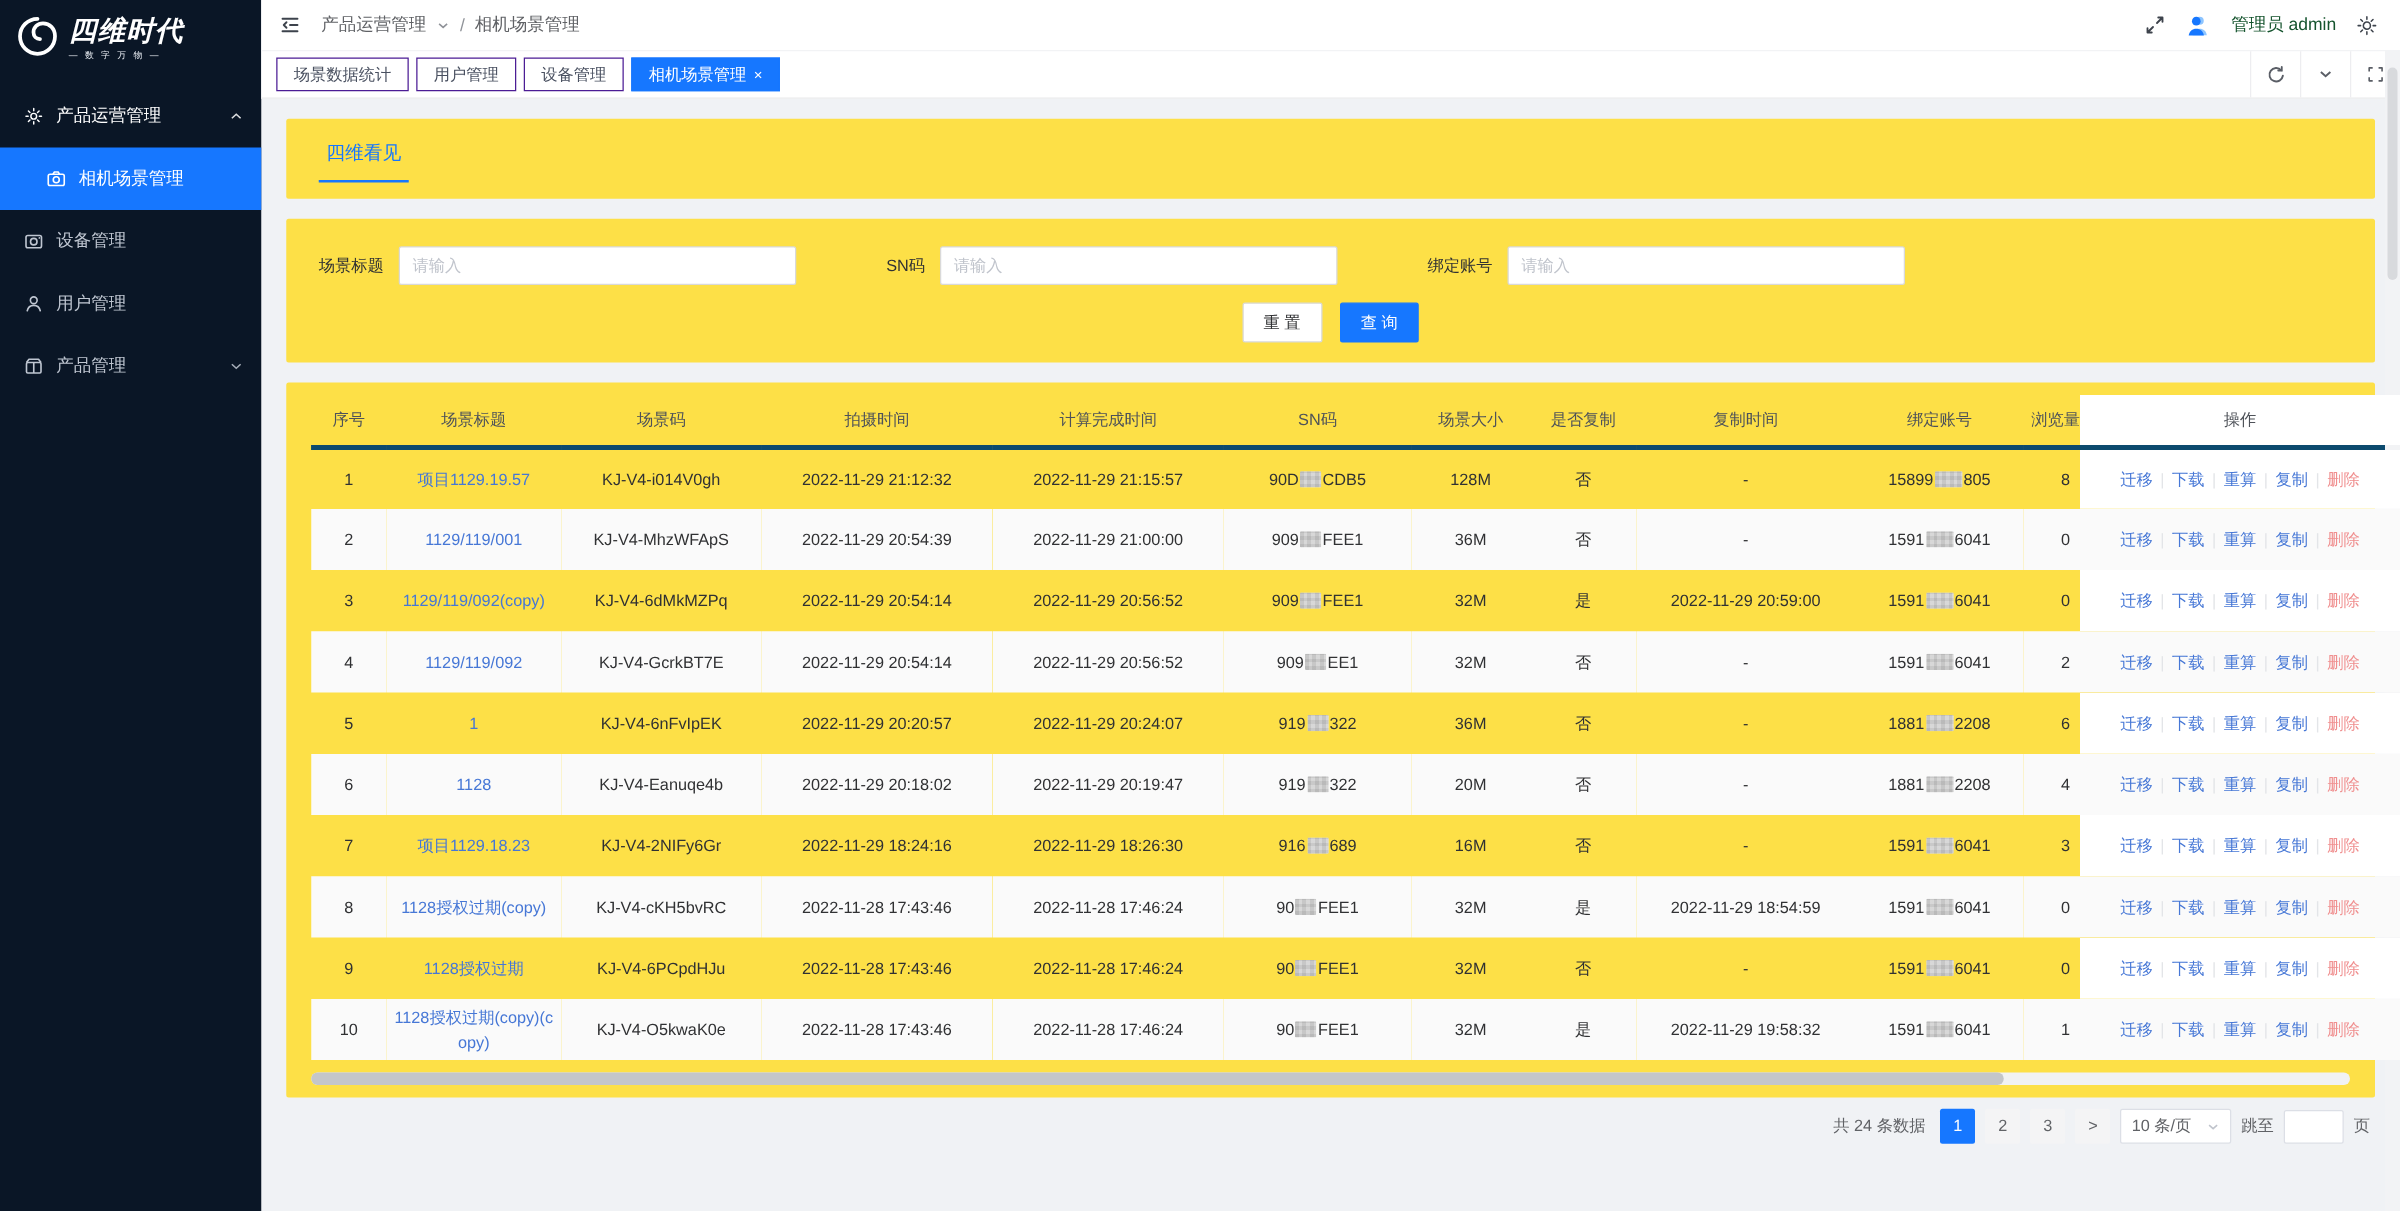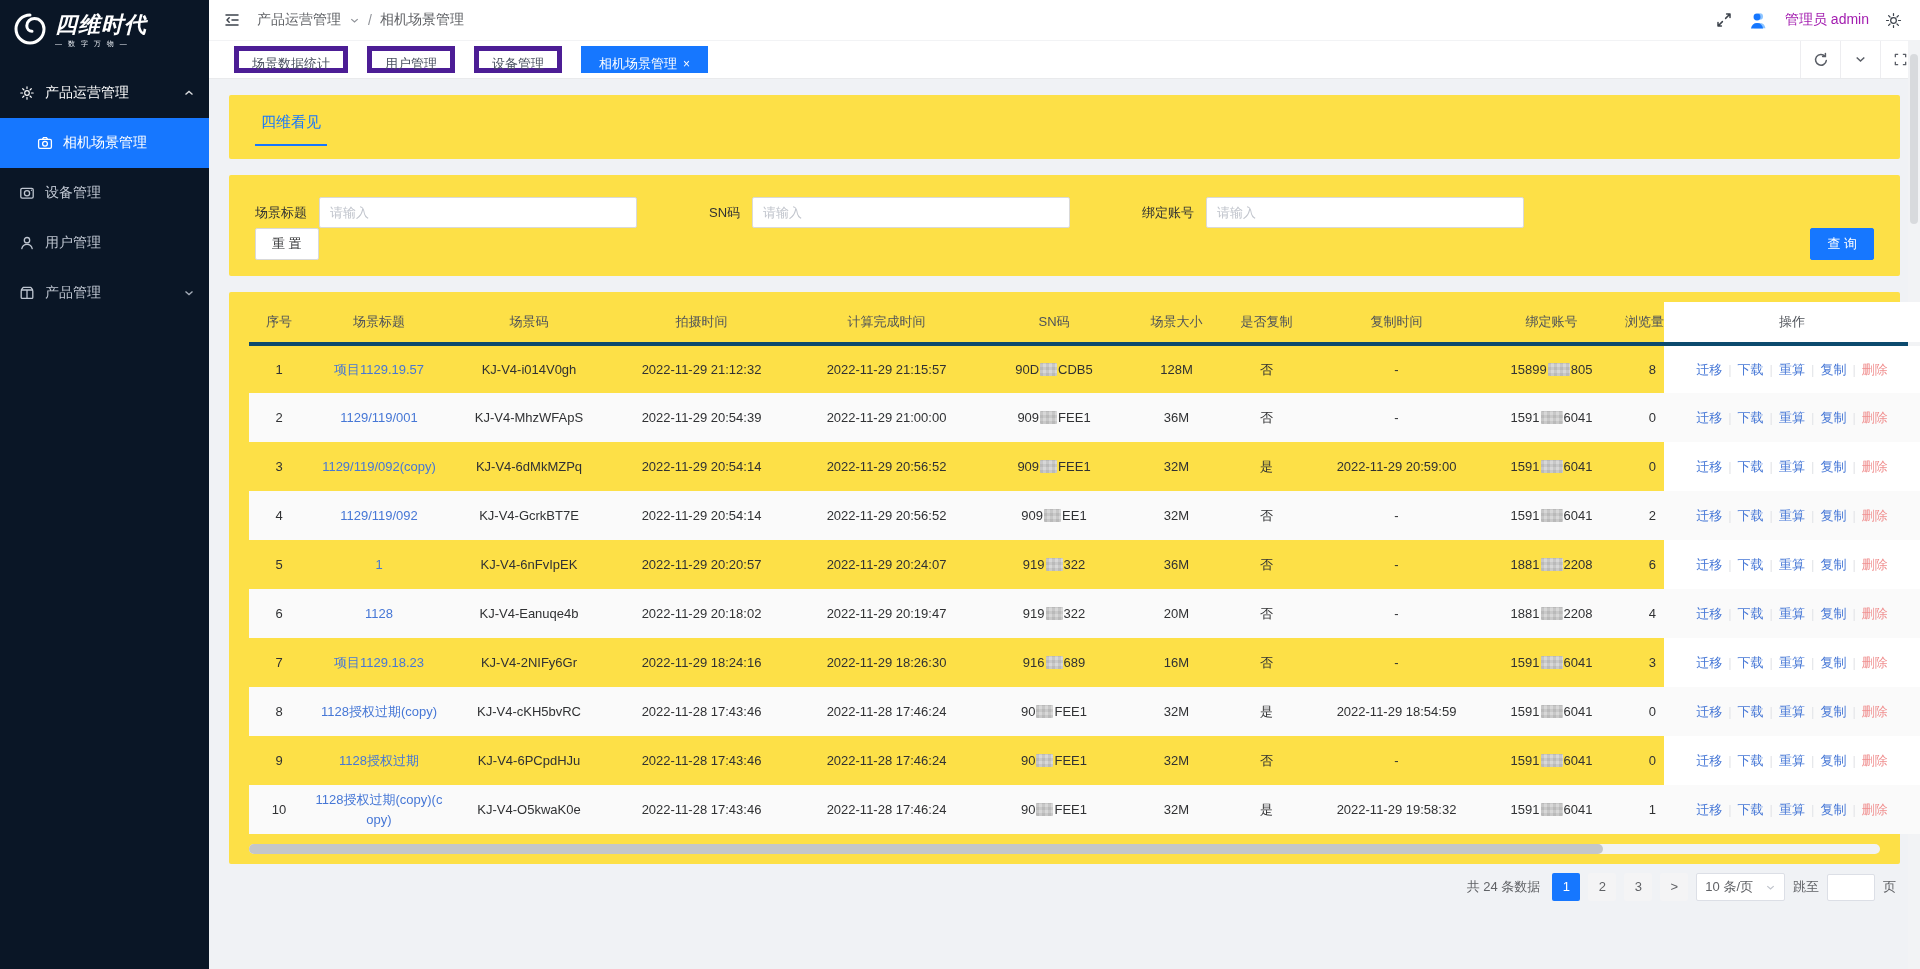--- a/index.html
+++ b/index.html
@@ -26,43 +26,43 @@
   
   .main { flex:1; min-width:0; display:flex; flex-direction:column; position:relative; }
 
   .topbar { height:40px; background:#fff; display:flex; align-items:center; padding:0 18px 0 14px; gap:10px; }
   .icon-btn { display:inline-flex; align-items:center; justify-content:center; color:#3d434c; cursor:pointer; }
   .bc { display:flex; align-items:center; gap:6px; font-size:14px; color:#606266; margin-left:6px; }
   .bc-caret { display:inline-flex; color:#909399; margin-left:2px; }
   .bc-sep { color:#909399; margin:0 2px; }
   .bc-current { color:#606266; }
   .topbar-right { margin-left:auto; display:flex; align-items:center; gap:16px; }
-  .username { font-size:14px; color:#a21caf; }
+  .username { font-size:14px; color:#14532d; }
 
   .tabbar { height:39px; background:#fff; border-top:1px solid #f2f3f5; border-bottom:1px solid #e9eaec; display:flex; align-items:center; padding-left:12px; }
   .tabs { display:flex; gap:6px; align-items:center; }
-  .tab { height:27px; line-height:25px; padding:0 13px; border:5px solid #4c1d95; background:#fff; font-size:13px; color:#495060; cursor:pointer; white-space:nowrap;margin-left:13px; }
+  .tab { height:27px; line-height:25px; padding:0 13px; border:1px solid #4c1d95; background:#fff; font-size:13px; color:#495060; cursor:pointer; white-space:nowrap; }
   .tab.active { background:#1677ff; border-color:#1677ff; color:#fff; }
   .tab-close { margin-left:6px; font-size:12px; }
   .tabbar-right { margin-left:auto; display:flex; height:100%; align-items:stretch; }
   .tb-cell { width:40px; display:flex; align-items:center; justify-content:center; border-left:1px solid #ededf0; color:#5a5e66; cursor:pointer; }
 
   .content { flex:1; padding:16px 20px 0; overflow:hidden; }
   .card { background:#fde047; border-radius:2px; }
 
   .view-card { height:64px; padding:16px 26px 0; margin-bottom:16px; }
   .view-tab { display:inline-block; color:#1677ff; font-size:15px; padding:2px 6px 12px; border-bottom:2px solid #1677ff; cursor:pointer; }
 
   .filter-card { padding:22px 26px 16px; margin-bottom:16px; }
   .filter-row { display:flex; align-items:center; gap:72px; }
   .filter-group { display:flex; align-items:center; }
   .filter-label { font-size:13px; color:#303133; margin-right:12px; white-space:nowrap; }
   .filter-input { width:318px; height:31px; border:1px solid #d9d9d9; border-radius:2px; padding:0 10px; font-size:13px; color:#303133; outline:none; font-family:inherit; }
   .filter-input::placeholder { color:#c0c4cc; }
-  .btn-row { display:flex; justify-content:space-between; gap:14px; margin-top:0; }
+  .btn-row { display:flex; justify-content:center; gap:14px; margin-top:14px; }
   .btn { height:32px; padding:0 16px; font-size:13px; border-radius:2px; cursor:pointer; font-family:inherit; }
   .btn-reset { background:#fff; border:1px solid #d9d9d9; color:#303133; }
   .btn-query { background:#1677ff; border:1px solid #1677ff; color:#fff; }
 
   .table-card { padding:10px 20px 4px; }
   .table-head { display:flex; align-items:center; height:38px; }
   .table-title { font-size:14px; color:#303133; }
   .table-tools { margin-left:auto; display:flex; gap:20px; color:#4e5259; align-items:center; }
 
   table { width:100%; border-collapse:collapse; table-layout:fixed; font-size:13px; color:#303133; }

